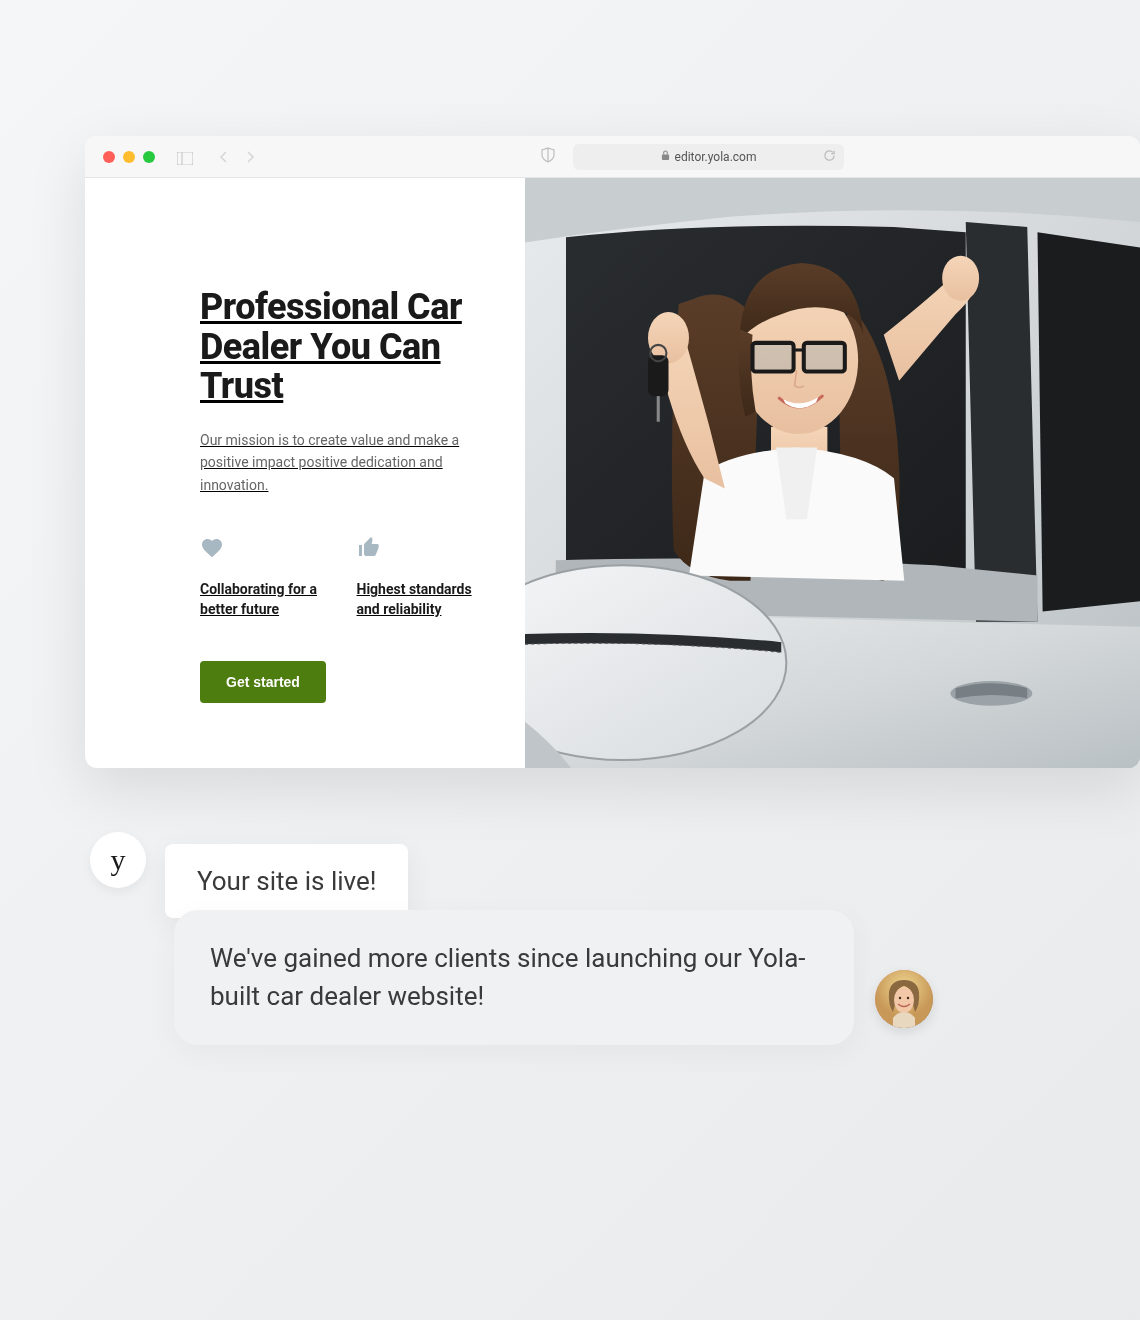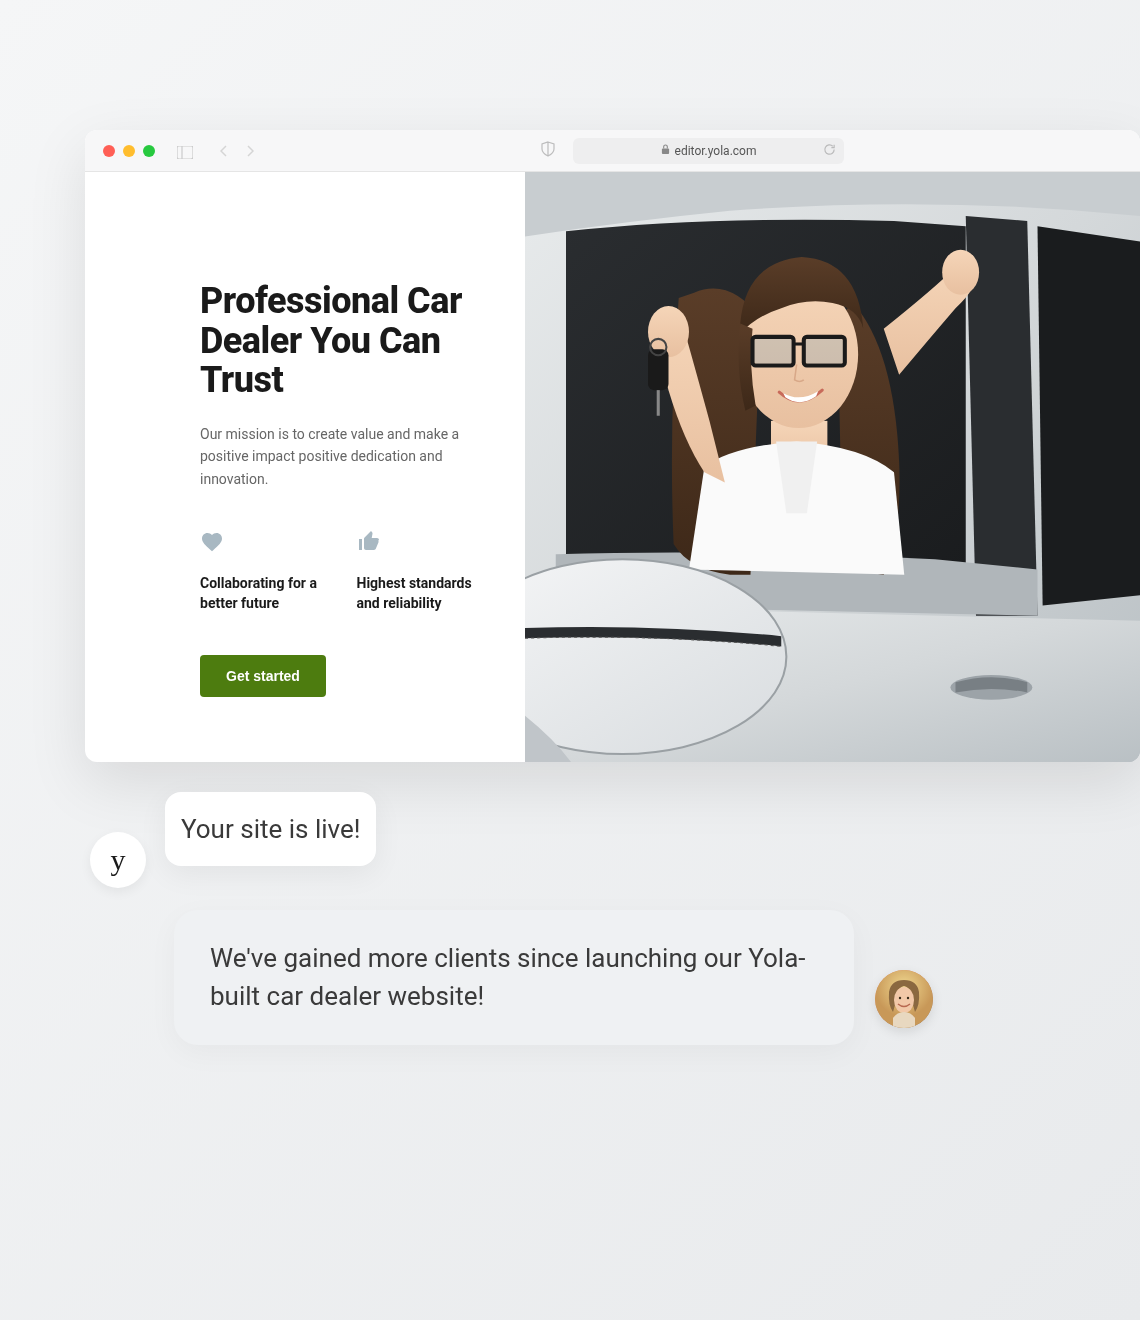--- a/index.html
+++ b/index.html
@@ -12,21 +12,21 @@
       font-family: -apple-system, BlinkMacSystemFont, 'Segoe UI', Roboto, Helvetica, Arial, sans-serif;
       width: 1140px;
       height: 1320px;
       background: linear-gradient(135deg, #f5f6f7 0%, #e8eaec 100%);
       position: relative;
       overflow: hidden;
     }
     
     .browser-window {
       position: absolute;
-      top: 130px;
+      top: 136px;
       left: 85px;
       width: 1055px;
       height: 632px;
       background: white;
       border-radius: 12px;
       box-shadow: 0 20px 60px rgba(0,0,0,0.1);
       overflow: hidden;
     }
     
     .browser-chrome {
@@ -113,20 +113,21 @@
     }
     
     .page-content {
       display: flex;
       height: calc(100% - 42px);
     }
     
     .content-left {
       flex: 0 0 440px;
       padding: 110px 40px 40px 115px;
+      text-decoration: underline;
     }
     
     .hero-title {
       font-size: 36px;
       font-weight: 800;
       line-height: 1.1;
       color: #1a1a1a;
       margin-bottom: 22px;
       letter-spacing: -0.5px;
     }
@@ -181,25 +182,25 @@
       overflow: hidden;
     }
     
     .car-scene {
       width: 100%;
       height: 100%;
     }
     
     .chat-bubble-1 {
       position: absolute;
-      top: 792px;
+      top: 844px;
       left: 165px;
       background: white;
-      border-radius: 16px;
-      padding: 22px 16px;
+      border-radius: 8px;
+      padding: 22px 32px;
       box-shadow: 0 8px 30px rgba(0,0,0,0.06);
     }
     
     .chat-bubble-1-text {
       font-size: 26px;
       color: #3a3a3a;
       font-weight: 400;
     }
     
     .yola-avatar {

